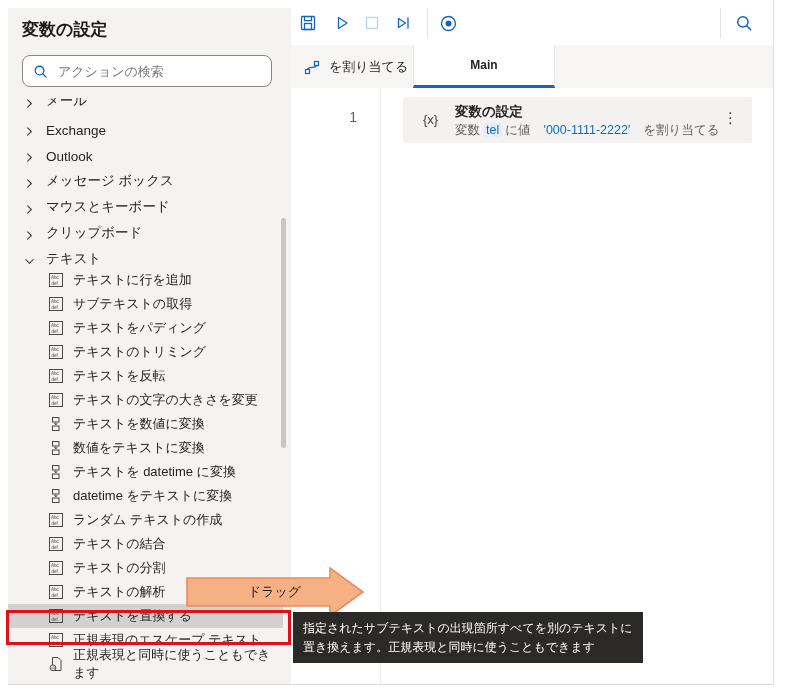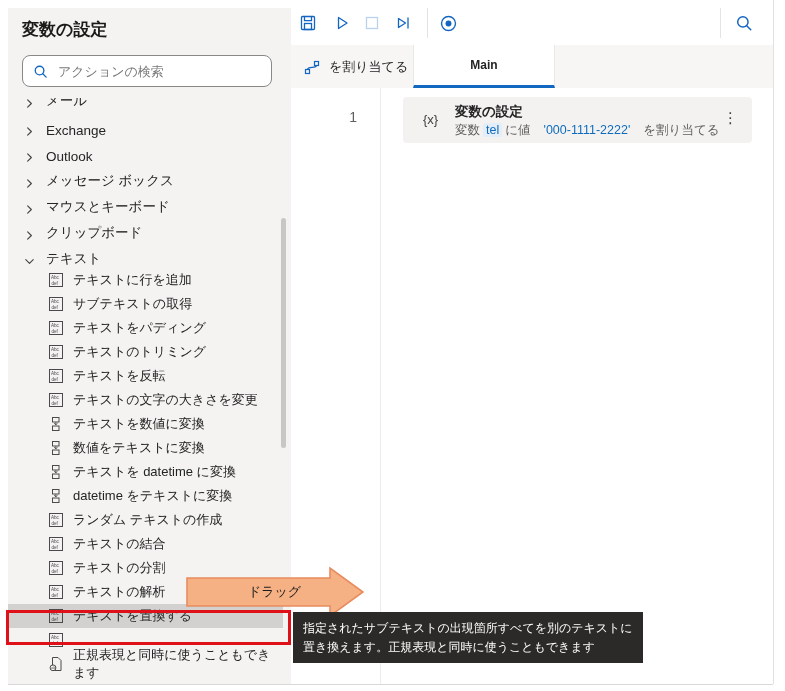--- a/index.html
+++ b/index.html
@@ -293,20 +293,21 @@
             <span class="alabel">テキストを置換する</span>
           </div>
           <div class="tree-action">
             <span class="aicon">
               <svg width="16" height="16" viewBox="0 0 16 16">
                 <rect x="1.5" y="1.5" width="13" height="13" fill="none" stroke="#4a4a4a" stroke-width="1"></rect>
                 <text x="3" y="7" font-size="4.6" fill="#4a4a4a" font-family="sans-serif">Abc</text>
                 <text x="3.4" y="12.6" font-size="4.6" fill="#4a4a4a" font-family="sans-serif">def</text>
               </svg>
             </span>
+            <span class="alabel">正規表現のエスケープ テキスト</span>
           </div>
           <div class="tree-action">
             <span class="aicon">
               <svg width="16" height="16" viewBox="0 0 16 16">
                 <path d="M4.5 1.5h5.5l3 3v10h-8.5z" fill="none" stroke="#4a4a4a" stroke-width="1"></path>
                 <circle cx="5" cy="11.8" r="2.9" fill="#f4f3f2" stroke="#4a4a4a" stroke-width="1"></circle>
                 <text x="3.3" y="13.4" font-size="4" fill="#4a4a4a" font-family="sans-serif">ab</text>
               </svg>
             </span>
             <span class="alabel">正規表現と同時に使うこともできます</span>

